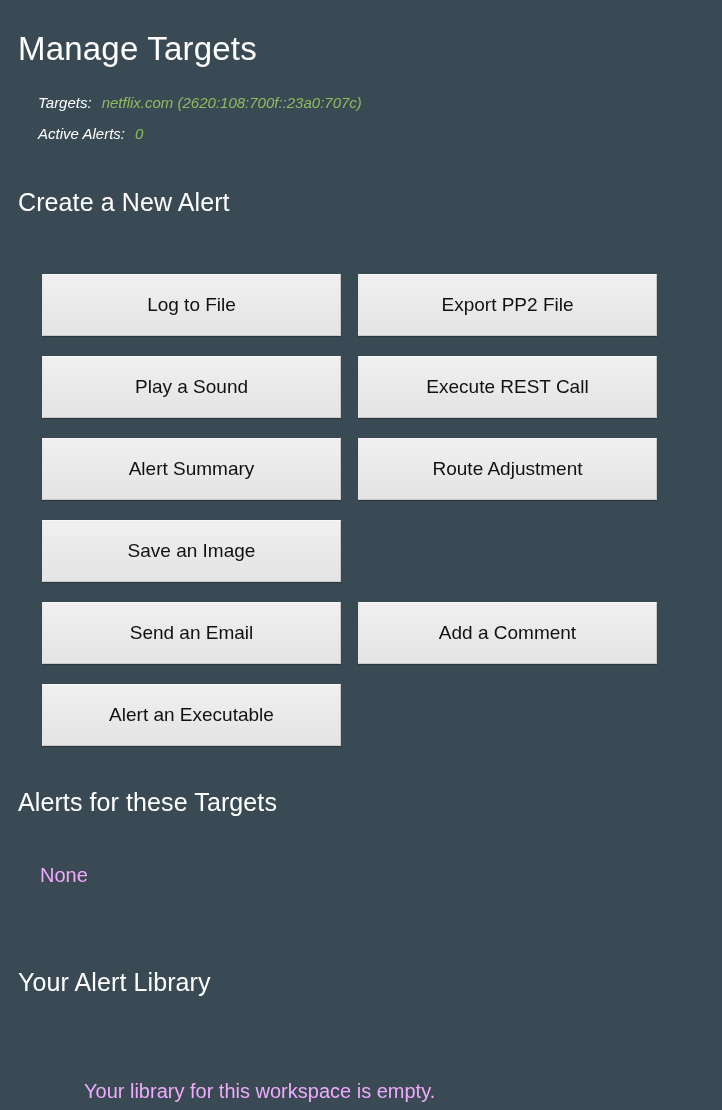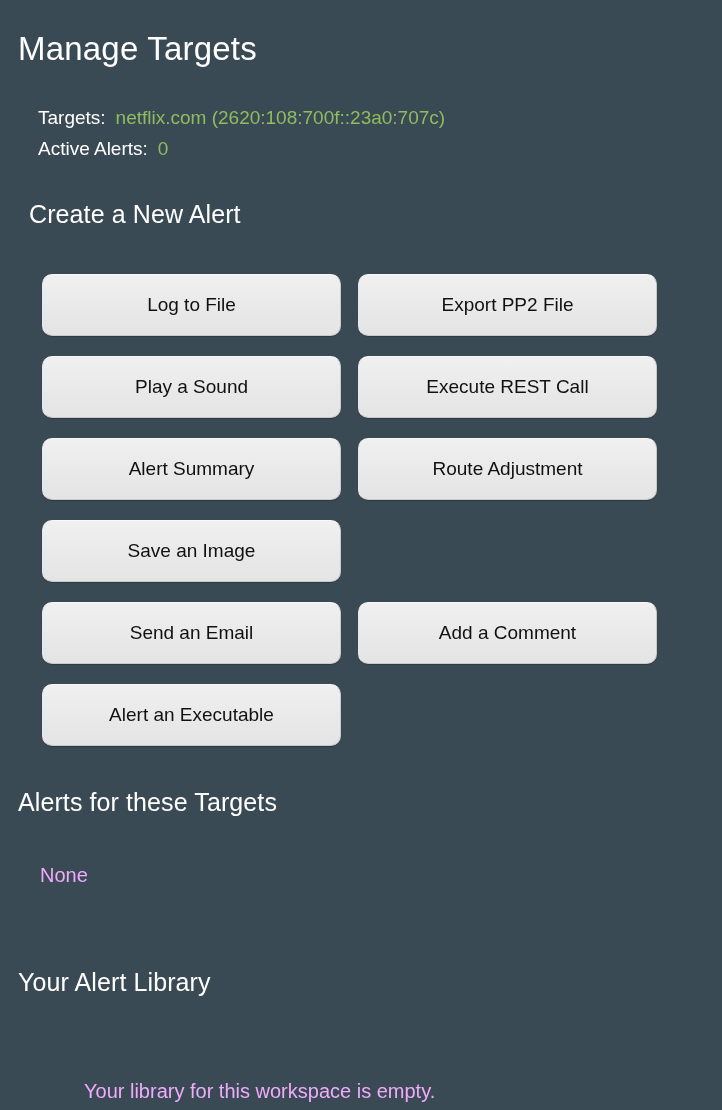--- a/index.html
+++ b/index.html
@@ -31,25 +31,26 @@
     font-weight: 400;
     color: #ffffff;
     letter-spacing: 0.2px;
     line-height: 1.15;
     white-space: nowrap;
   }
 
   .meta {
     position: absolute;
     left: 38px;
-    top: 102px;
-    font-size: 19px;
+    top: 87px;
+    font-size: 15px;
     line-height: 31px;
     color: #ffffff;
     white-space: nowrap;
+    font-style: italic;
   }
   .meta-row {
     display: block;
     white-space: nowrap;
   }
   .meta-label {
     color: #ffffff;
   }
   .meta-value {
     color: #8fbc5f;
@@ -59,21 +60,21 @@
   
   .section-heading {
     position: absolute;
     left: 18px;
     font-size: 25px;
     font-weight: 400;
     color: #ffffff;
     white-space: nowrap;
     letter-spacing: 0.1px;
   }
-  #heading-create  { top: 200px; margin-left: 11px; }
+  #heading-create  { top: 188px; }
   #heading-alerts  { top: 788px; }
   #heading-library { top: 968px; text-align: center; }
 
   
   .button-grid {
     position: absolute;
     left: 42px;
     top: 274px;
     width: 616px;
   }
@@ -86,21 +87,21 @@
 
   .action-btn {
     width: 299px;
     height: 62px;
     box-sizing: border-box;
     background: #ececec;
     background: linear-gradient(180deg, #f0f0f0 0%, #e9e9e9 55%, #e4e4e4 100%);
     border: 1px solid #c9c9c9;
     border-top-color: #f7f7f7;
     border-left-color: #e8e8e8;
-    border-radius: 10px;
+    border-radius: 0;
     color: #111111;
     font-family: "Liberation Sans", sans-serif;
     font-size: 19px;
     line-height: 60px;
     text-align: center;
     padding: 0;
     cursor: pointer;
     box-shadow: 0 1px 1px rgba(0,0,0,0.22);
     white-space: nowrap;
     overflow: hidden;

